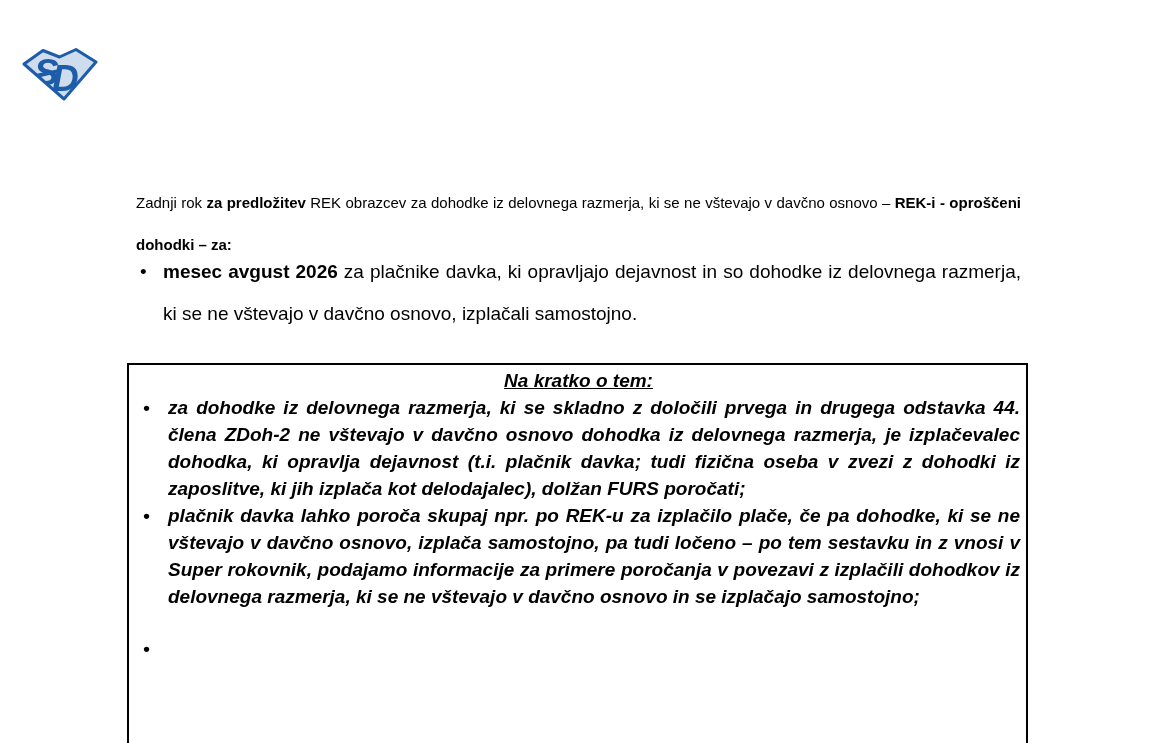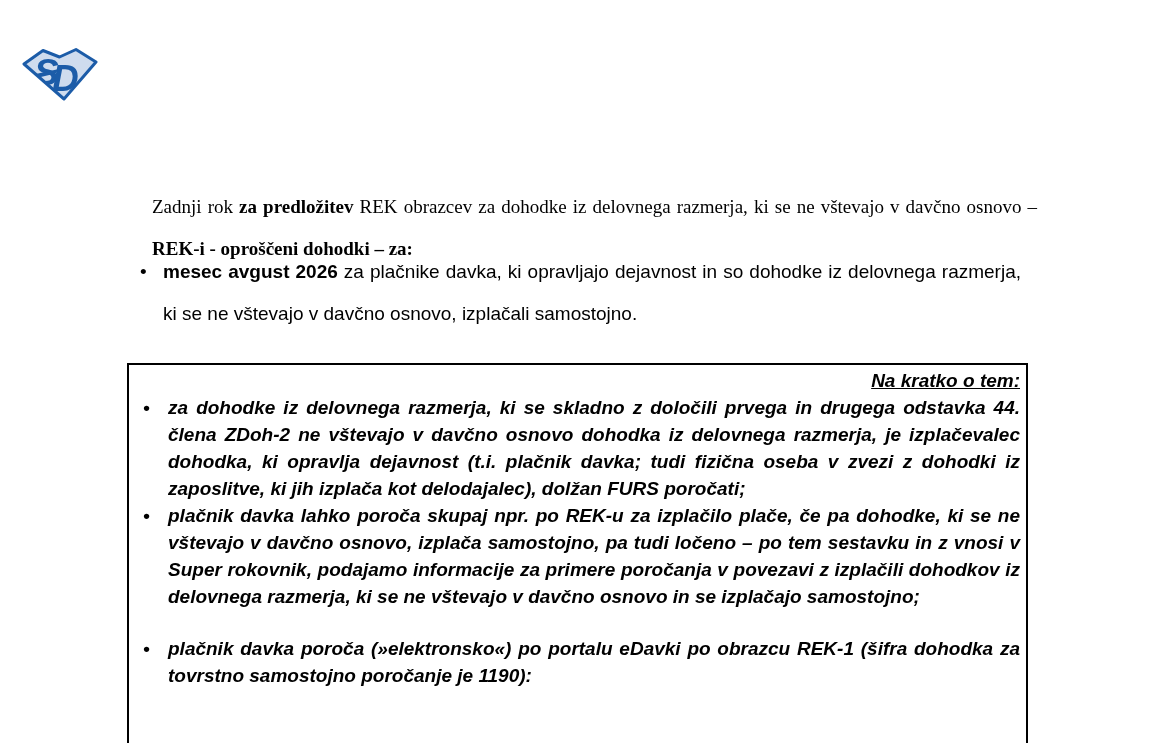--- a/index.html
+++ b/index.html
@@ -15,26 +15,25 @@
   
   .logo {
     position: absolute;
     left: 22px; top: 46px;
     width: 76px; height: 56px;
   }
 
   
   .intro {
     position: absolute;
-    left: 152px; top: 167px;
+    left: 136px; top: 167px;
     width: 885px;
-    font-size: 19px;
+    font-size: 15px;
     line-height: 42px;
     text-align: justify;
-    font-family: Liberation Serif, serif;
   }
   .deadline {
     position: absolute;
     left: 136px; top: 251px;
     width: 885px;
     font-size: 19px;
     line-height: 42px;
   }
   .brow {
     position: relative;
@@ -52,21 +51,21 @@
     left: 127px; top: 363px;
     width: 901px; height: 470px;
     box-sizing: border-box;
     border: 2px solid #000000;
     padding: 2px 6px 0 8px;
     font-size: 19px;
     line-height: 27px;
     font-weight: bold;
     font-style: italic;
   }
-  .box-heading { text-align: right; }
+  .box-heading { text-align: center; }
   .box-heading .u { text-decoration: underline; }
   .box-bullet {
     position: relative;
     padding-left: 31px;
     text-align: justify;
   }
   .box-bullet .dot {
     position: absolute;
     left: 6px; top: 0;
   }
@@ -104,15 +103,15 @@
 
   <div class="box-bullet">
     <span class="dot">•</span><span>za dohodke iz delovnega razmerja, ki se skladno z določili prvega in drugega odstavka 44. člena ZDoh-2 ne vštevajo v davčno osnovo dohodka iz delovnega razmerja, je izplačevalec dohodka, ki opravlja dejavnost (t.i. plačnik davka; tudi fizična oseba v zvezi z dohodki iz zaposlitve, ki jih izplača kot delodajalec), dolžan FURS poročati;</span>
   </div>
 
   <div class="box-bullet">
     <span class="dot">•</span><span>plačnik davka lahko poroča skupaj npr. po REK-u za izplačilo plače, če pa dohodke, ki se ne vštevajo v davčno osnovo, izplača samostojno, pa tudi ločeno – po tem sestavku in z vnosi v Super rokovnik, podajamo informacije za primere poročanja v povezavi z izplačili dohodkov iz delovnega razmerja, ki se ne vštevajo v davčno osnovo in se izplačajo samostojno;</span>
   </div>
 
   <div class="box-bullet spaced">
-    <span class="dot">•</span><span>plačnik davka poroča (»elektronsko«) po portalu eDavki po obrazcu REK-1 (šifra dohodka za tovrstno samostojno poročanje je 1190):</span>
+    <span class="dot">•</span>
   </div>
 </div>
 
 </body></html>

